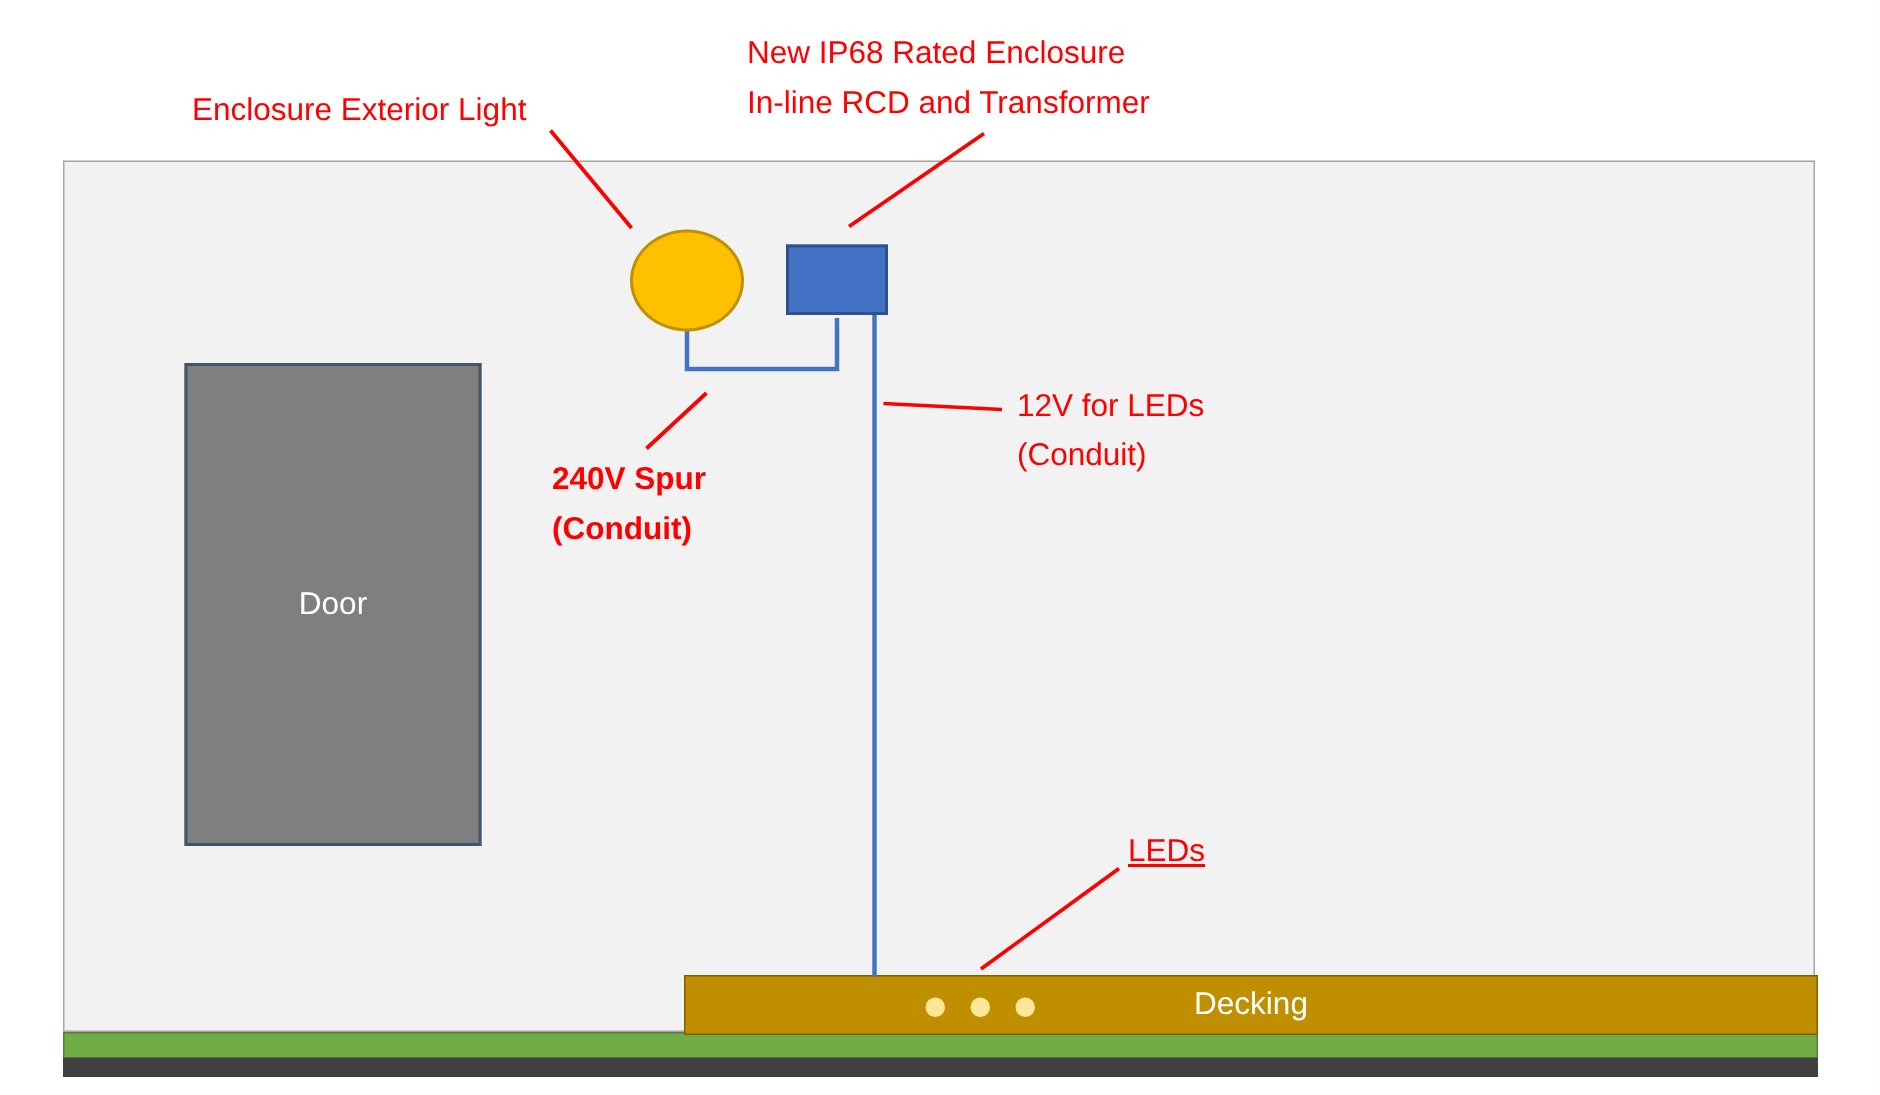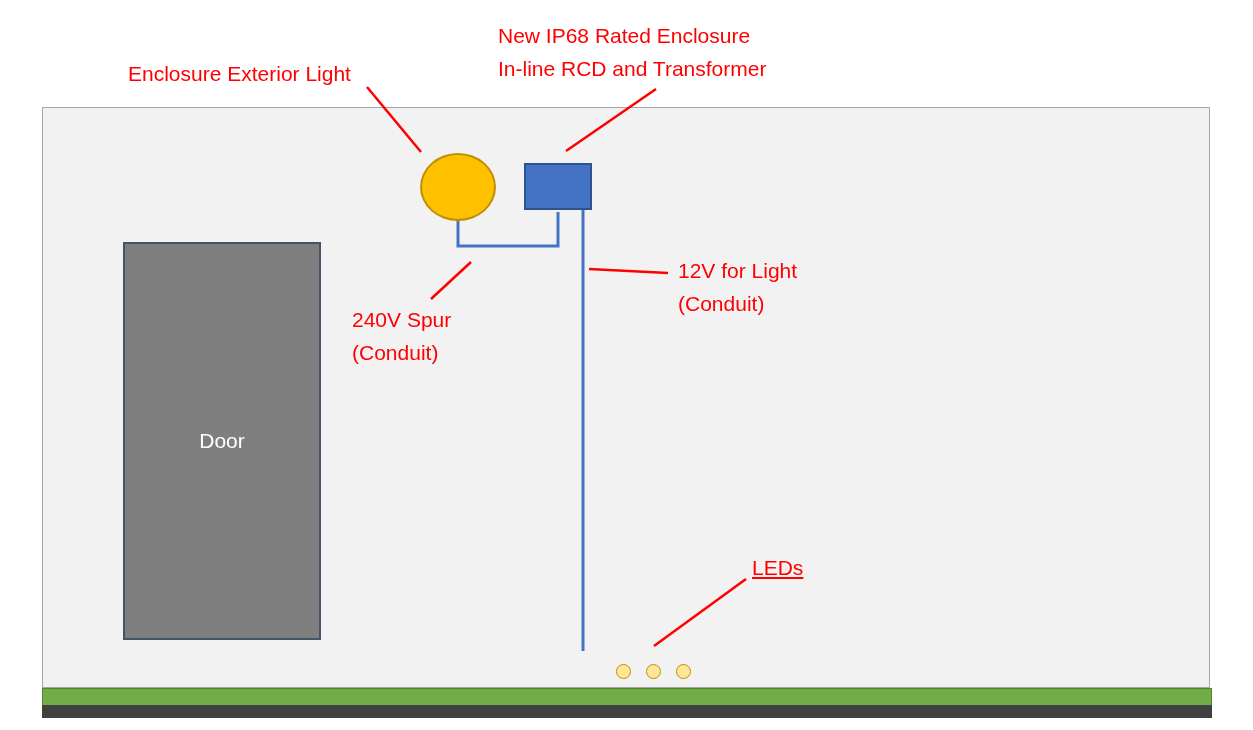--- a/index.html
+++ b/index.html
@@ -34,21 +34,21 @@
   }
   .path-strip {
     position: absolute;
     left: 42px; top: 705px;
     width: 1170px; height: 13px;
     background: #404040;
   }
   .door {
     position: absolute;
     left: 123px; top: 242px;
-    width: 198px; height: 398px;
+    width: 198px; height: 322px;
     background: #7f7f7f;
     border: 2px solid #44546a;
     box-sizing: border-box;
     display: flex;
     align-items: center;
     justify-content: center;
     color: #ffffff;
     font-size: 21px;
   }
   .decking {
@@ -103,39 +103,42 @@
   .annot {
     position: absolute;
     color: #ff0000;
     font-size: 21px;
     line-height: 33px;
     white-space: nowrap;
   }
   .annot.center { text-align: left; }
   .annot.existing { left: 128px; top: 57px; }
   .annot.enclosure-label { left: 498px; top: 19px; width: 336px; }
-  .annot.spur { left: 352px; top: 303px; }
+  .annot.spur { left: 368px; top: 303px; font-weight: bold; }
   .annot.feed12v { left: 678px; top: 254px; }
   .annot.leds-label { left: 752px; top: 551px; text-decoration: underline; }
 </style>
 </head>
 <body>
 
 <div id="stage">
 
   <div class="wall"></div>
 
   <div class="grass"></div>
 
   <div class="path-strip"></div>
 
   <div class="door">
     <span>Door</span>
   </div>
 
+  <div class="decking">
+    <span>Decking</span>
+  </div>
 
   <svg class="overlay" viewBox="0 0 1253 730">
 
     <path d="M 458 219 L 458 246 L 558 246 L 558 212" fill="none" stroke="#4472c4" stroke-width="3"></path>
 
     <path d="M 583 210 L 583 651" fill="none" stroke="#4472c4" stroke-width="3"></path>
 
     <line x1="367" y1="87" x2="421" y2="152" stroke="#ff0000" stroke-width="2.5"></line>
     <line x1="656" y1="89" x2="566" y2="151" stroke="#ff0000" stroke-width="2.5"></line>
     <line x1="431" y1="299" x2="471" y2="262" stroke="#ff0000" stroke-width="2.5"></line>
@@ -159,21 +162,21 @@
     <div>New IP68 Rated Enclosure</div>
     <div>In-line RCD and Transformer</div>
   </div>
 
   <div class="annot spur">
     <div>240V Spur</div>
     <div>(Conduit)</div>
   </div>
 
   <div class="annot feed12v">
-    <div>12V for Light</div>
+    <div>12V for LEDs</div>
     <div>(Conduit)</div>
   </div>
 
   <div class="annot leds-label">
     <span>LEDs</span>
   </div>
 
 </div>
 
 </body></html>

